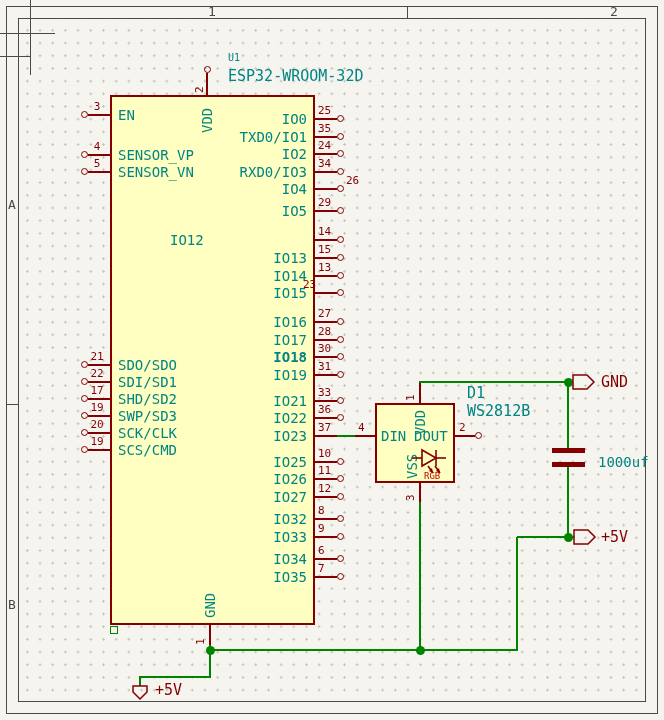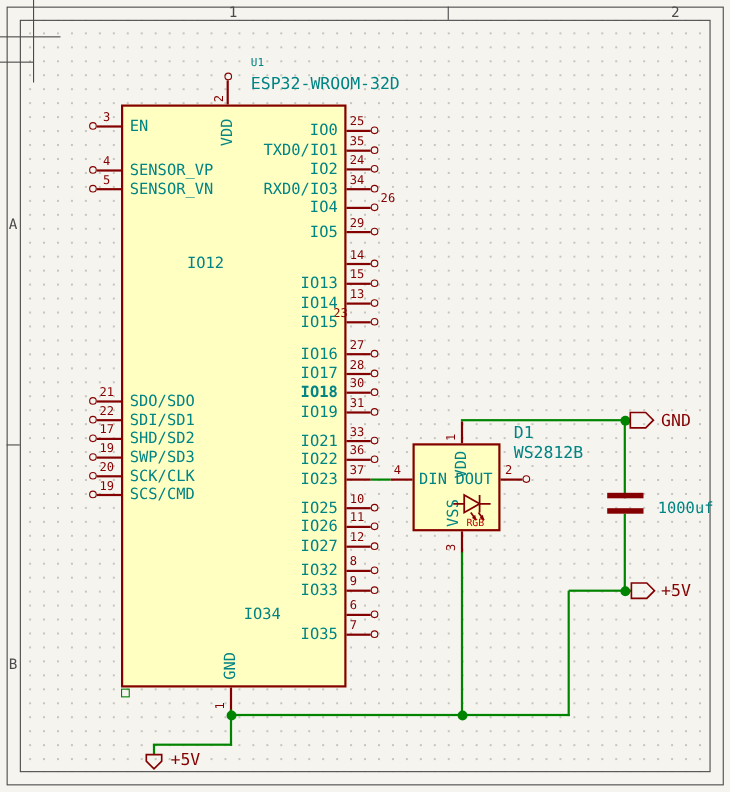--- a/index.html
+++ b/index.html
@@ -189,21 +189,21 @@
       <div class="pincirc" style="left:337px;top:515px;"></div>
       <div class="t num" style="left:318px;top:505px;">8</div>
       <div class="t teal" style="left:170px;top:511px;width:137px;text-align:right;">IO32</div>
       <div class="pinline" style="left:315px;top:536px;width:22px;height:2px;"></div>
       <div class="pincirc" style="left:337px;top:533px;"></div>
       <div class="t num" style="left:318px;top:523px;">9</div>
       <div class="t teal" style="left:170px;top:529px;width:137px;text-align:right;">IO33</div>
       <div class="pinline" style="left:315px;top:558px;width:22px;height:2px;"></div>
       <div class="pincirc" style="left:337px;top:555px;"></div>
       <div class="t num" style="left:318px;top:545px;">6</div>
-      <div class="t teal" style="left:170px;top:551px;width:137px;text-align:center;">IO34</div>
+      <div class="t teal" style="left:170px;top:551px;width:137px;text-align:right;">IO34</div>
       <div class="pinline" style="left:315px;top:576px;width:22px;height:2px;"></div>
       <div class="pincirc" style="left:337px;top:573px;"></div>
       <div class="t num" style="left:318px;top:563px;">7</div>
       <div class="t teal" style="left:170px;top:569px;width:137px;text-align:right;">IO35</div>
     </div>
 
   <div class="body" style="left:375px;top:403px;width:80px;height:80px;"></div>
   <div class="t teal" style="left:467px;top:385px;font-size:15px;">D1</div>
   <div class="t teal" style="left:467px;top:403px;font-size:15px;">WS2812B</div>
 

